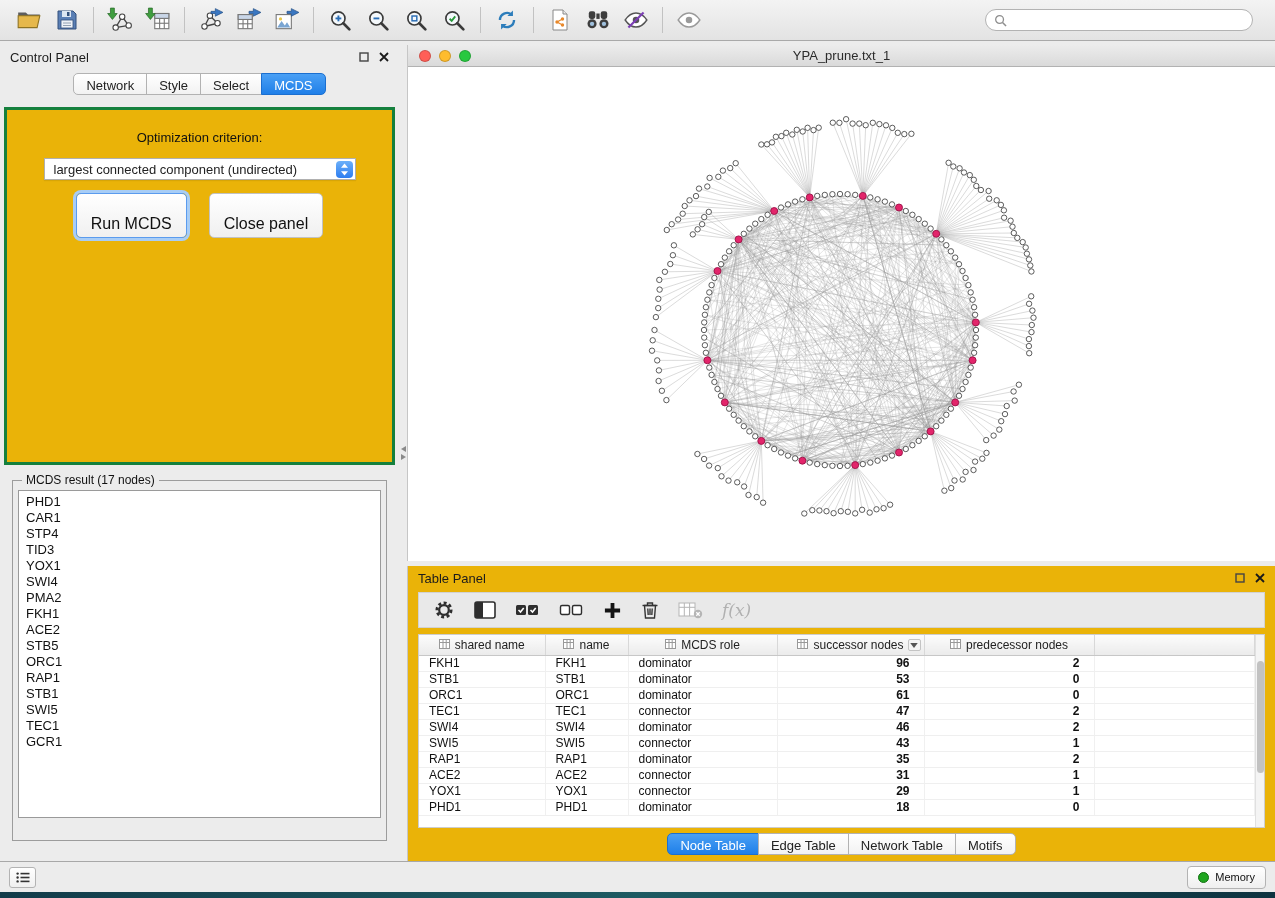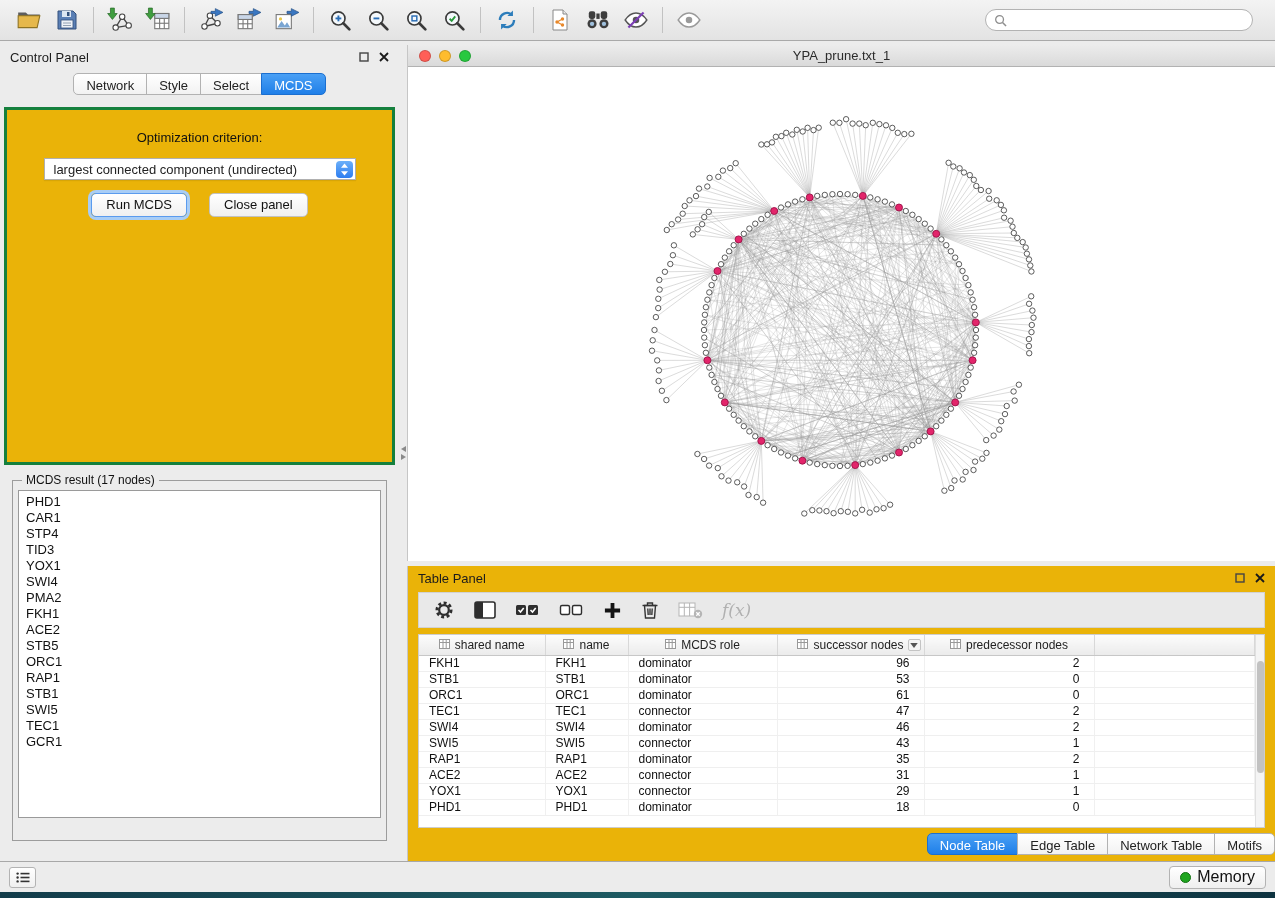--- a/index.html
+++ b/index.html
@@ -26,21 +26,21 @@
   .seg-tab { padding:2px 12px 0; height:22px; font-size:13px; background:linear-gradient(#ffffff,#f2f2f2); border:1px solid #b2b2b2; margin-left:-1px; color:#222; display:flex; align-items:center; }
   .seg-tab.first { border-radius:5px 0 0 5px; margin-left:0; }
   .seg-tab.last { border-radius:0 5px 5px 0; }
   .seg-tab.selected { background:linear-gradient(#4aa0f5,#1f7fe8); border-color:#1b6fd0; color:#fff; }
   .cp-content { height:358px; flex:0 0 358px; margin:0 4px; background:#eab308; border:3px solid #15803d; text-align:center; padding-top:20px; }
   .opt-label { font-size:13px; color:#111; }
   .mac-select { width:312px; height:22px; margin:13px auto 0; background:#fff; border:1px solid #b0b0b0; border-radius:0; display:flex; align-items:center; padding:0 2px 0 9px; font-size:13px; box-shadow:0 1px 1px rgba(0,0,0,.08); }
   .mac-select .sel-text { flex:1; text-align:left; white-space:nowrap; overflow:hidden; }
   .stepper { width:17px; height:17px; border-radius:4px; background:linear-gradient(#6cb0f9,#2d7df0); display:flex; align-items:center; justify-content:center; }
   .btn-row { margin-top:13px; display:flex; justify-content:center; gap:22px; }
-  .mac-btn { padding:3px 14px 4px; font-size:13px; font-family:"Liberation Sans",sans-serif; background:linear-gradient(#ffffff,#f0f0f0); border:1px solid #c2c2c2; border-radius:5px; color:#111; }
+  .mac-btn { padding:21px 14px 4px; font-size:16px; font-family:"Liberation Sans",sans-serif; background:linear-gradient(#ffffff,#f0f0f0); border:1px solid #c2c2c2; border-radius:5px; color:#111; }
   .mac-btn.focused { box-shadow:0 0 0 3px #a8cdf6; border-color:#5a9bee; }
   .result-fieldset { flex:1; margin:8px 12px 20px; border:1px solid #9c9c9c; padding:3px 5px 22px; display:flex; flex-direction:column; }
   .result-fieldset legend { font-size:12px; padding:0 4px; margin-left:4px; color:#111; }
   .result-list { flex:1; background:#fff; border:1px solid #9a9a9a; overflow:hidden; padding:3px 0 0 7px; text-align:left; }
   .result-item { font-size:13px; line-height:16px; color:#111; }
 
   
   .v-splitter { width:8px; flex:0 0 8px; display:flex; align-items:center; justify-content:center; }
   .h-splitter { height:5px; flex:0 0 5px; }
 
@@ -59,29 +59,29 @@
   .tp-toolbar { height:36px; flex:0 0 36px; margin:2px 10px 0; background:#e9e9e9; border:1px solid #d2d2d2; display:flex; align-items:center; gap:19px; padding:0 14px; }
   .tp-tb-btn { background:none; border:none; display:flex; align-items:center; justify-content:center; height:30px; }
   .fx { font-family:"DejaVu Serif", serif; font-style:italic; font-size:17px; color:#b0b0b0; }
   .table-wrap { flex:1; margin:6px 10px 0; background:#fff; border:1px solid #cdcdcd; position:relative; overflow:hidden; padding-right:9px; }
   table { border-collapse:collapse; table-layout:fixed; width:100%; }
   th { height:20px; font-weight:normal; font-size:12px; color:#222; background:linear-gradient(#fcfcfc,#ebebeb); border-right:1px solid #d8d8d8; border-bottom:1px solid #c7c7c7; padding:0; }
   .th-inner { display:flex; align-items:center; justify-content:center; gap:5px; position:relative; height:100%; }
   .sort-btn { position:absolute; right:3px; top:4px; width:13px; height:12px; border:1px solid #c4c4c4; background:#f4f4f4; border-radius:2px; display:flex; align-items:center; justify-content:center; }
   td { height:16px; font-size:12px; color:#111; border-right:1px solid #f0f0f0; border-bottom:1px solid #efefef; white-space:nowrap; overflow:hidden; }
   td.txt { padding-left:10px; text-align:left; }
-  td.num { text-align:right; padding-right:14px; }
+  td.num { text-align:right; padding-right:14px;font-weight:bold; }
   .tbl-scrollbar { position:absolute; top:0; right:0; width:9px; bottom:0; background:#f4f4f4; border-left:1px solid #e0e0e0; }
   .tbl-thumb { position:absolute; top:26px; left:1px; width:7px; height:112px; background:#c2c2c2; border-radius:4px; }
-  .tp-tabs { height:22px; margin:5px 0 6px; display:flex; justify-content:flex-end; }
+  .tp-tabs { height:22px; margin:5px 0 6px; display:flex; justify-content:center; }
 
   
   .status-bar { height:31px; flex:0 0 31px; border-top:1px solid #a8a8a8; background:#ececec; display:flex; align-items:center; padding:0 9px; }
   .list-btn { width:27px; height:21px; border:1px solid #b3b3b3; border-radius:3px; background:linear-gradient(#fff,#f0f0f0); display:flex; align-items:center; justify-content:center; }
-  .memory-btn { margin-left:auto; height:23px; border:1px solid #b3b3b3; border-radius:4px; background:linear-gradient(#ffffff,#efefef); display:flex; align-items:center; gap:6px; padding:0 10px; font-size:16px; color:#111; }
+  .memory-btn { margin-left:auto; height:23px; border:1px solid #b3b3b3; border-radius:4px; background:linear-gradient(#ffffff,#efefef); display:flex; align-items:center; gap:6px; padding:0 10px; font-size:11px; color:#111; }
   .mem-dot { width:11px; height:11px; border-radius:50%; background:#1fa51f; border:1px solid #127112; }
 
   .desktop-strip { height:6px; background:linear-gradient(90deg,#123c4a,#1d5a62,#0e3340); }
 </style>
 </head>
 <body>
 
 <div class="app">
 
   <div class="toolbar">

